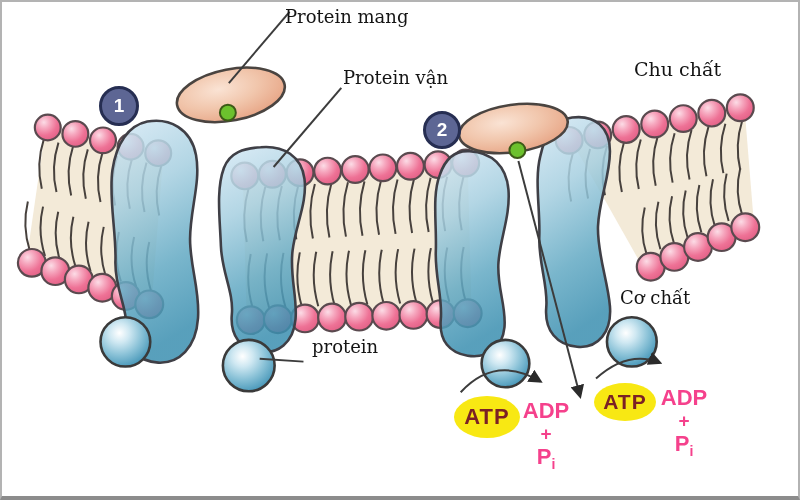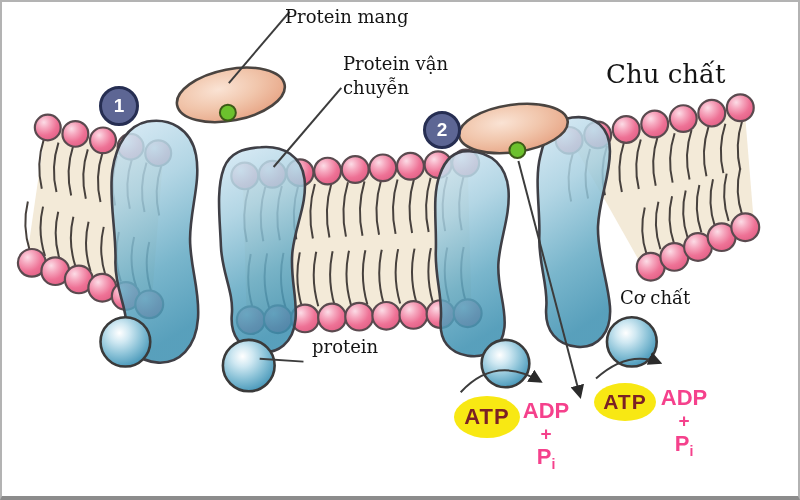--- a/index.html
+++ b/index.html
@@ -216,26 +216,25 @@
       <path d="M519,161 L581,399" marker-end="url(#arrow)"></path>
       <path d="M461,395 Q496,357 541,384" marker-end="url(#arrow)"></path>
       <path d="M597,381 Q629,352 661,365" marker-end="url(#arrow)"></path>
     </g>
   </svg>
 
   <div class="lbl center" style="left:283px;top:3px;width:158px;">
     <span class="ln">Protein mang</span>
   </div>
 
-  <div class="lbl" style="left:341px;top:50px;width:140px;">
+  <div class="lbl" style="left:341px;top:64px;width:140px;">
     <span class="ln">Protein vận</span>
-    <span class="ln">chuyễn</span>
-  </div>
-
-  <div class="lbl" style="left:604px;top:55px;font-size:26px;">Chu chất</div>
+  </div>
+
+  <div class="lbl" style="left:632px;top:55px;font-size:19px;">Chu chất</div>
 
   <div class="lbl center" style="left:618px;top:284px;width:162px;">
     <span class="ln">Cơ chất</span>
   </div>
 
   <div class="lbl center" style="left:310px;top:333px;width:162px;">
     <span class="ln">protein</span>
   </div>
 
   <div class="badge" style="left:97px;top:84px;width:40px;height:40px;">1</div>

